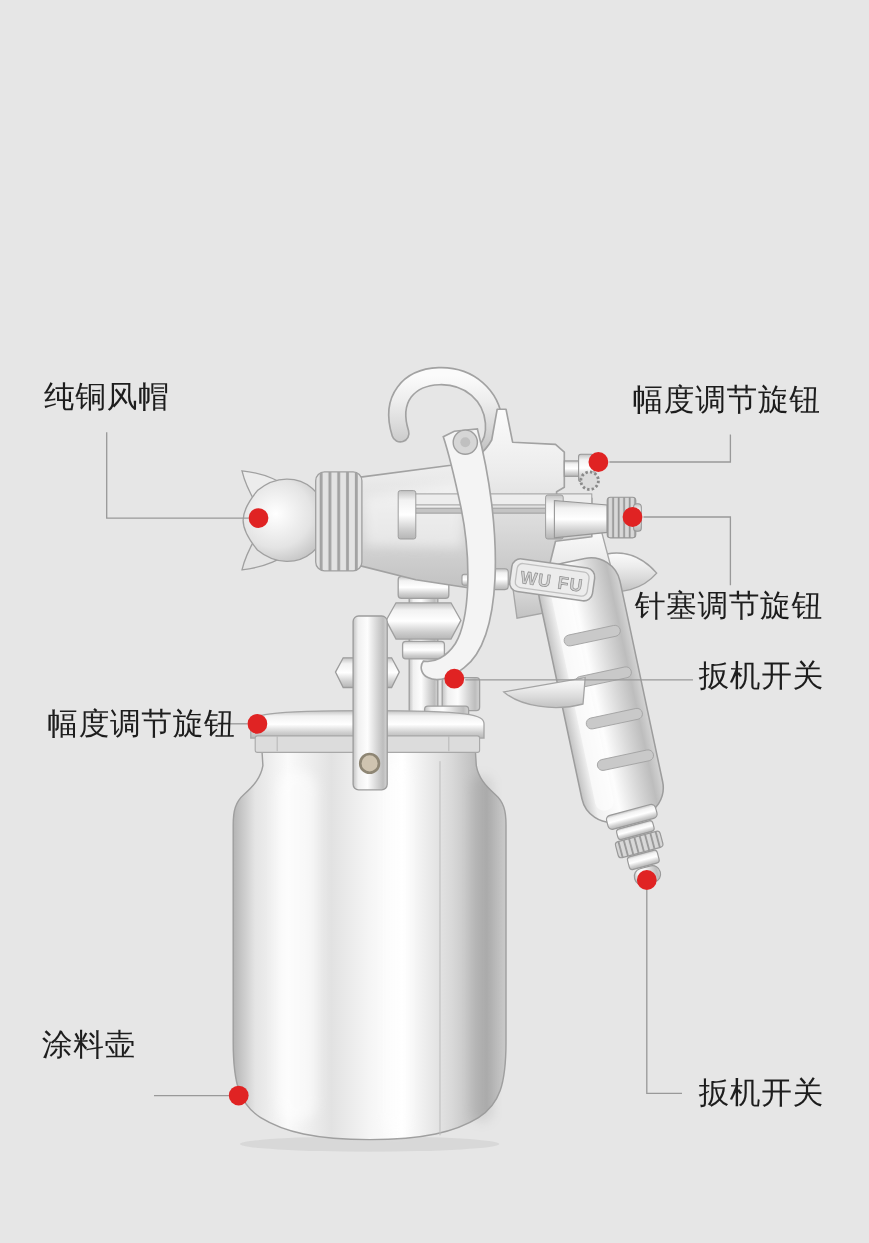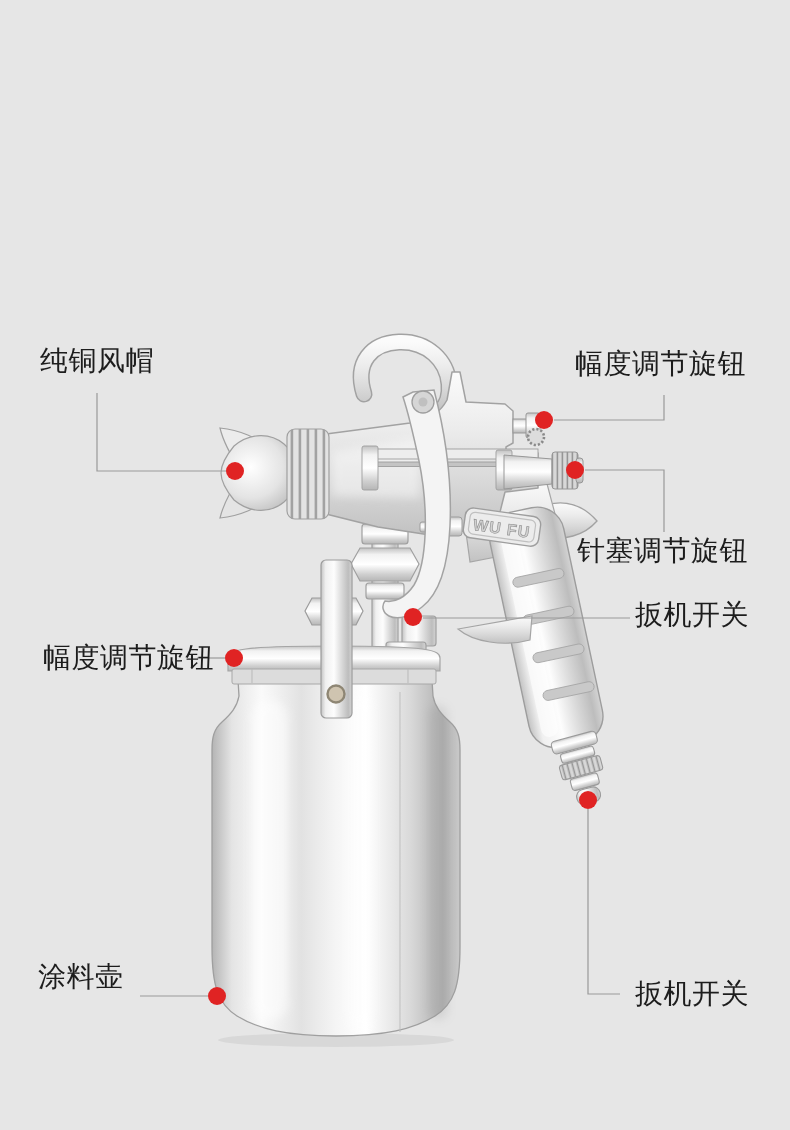--- a/index.html
+++ b/index.html
@@ -239,16 +239,16 @@
       <circle cx="217" cy="996" r="9" fill="#e02323"></circle>
       <circle cx="588" cy="800" r="9" fill="#e02323"></circle>
     </g>
   </svg>
 
   <div class="callout" style="left:40px;top:347px;">纯铜风帽</div>
   <div class="callout" style="left:577px;top:537px;">针塞调节旋钮</div>
   <div class="callout" style="left:575px;top:350px;">幅度调节旋钮</div>
   <div class="callout" style="left:635px;top:601px;">扳机开关</div>
   <div class="callout" style="left:43px;top:644px;">幅度调节旋钮</div>
-  <div class="callout" style="left:38px;top:963px;">涂料壶</div>
+  <div class="callout" style="left:38px;top:936px;">涂料壶</div>
   <div class="callout" style="left:635px;top:980px;">扳机开关</div>
 
 </div>
 
 </body></html>

